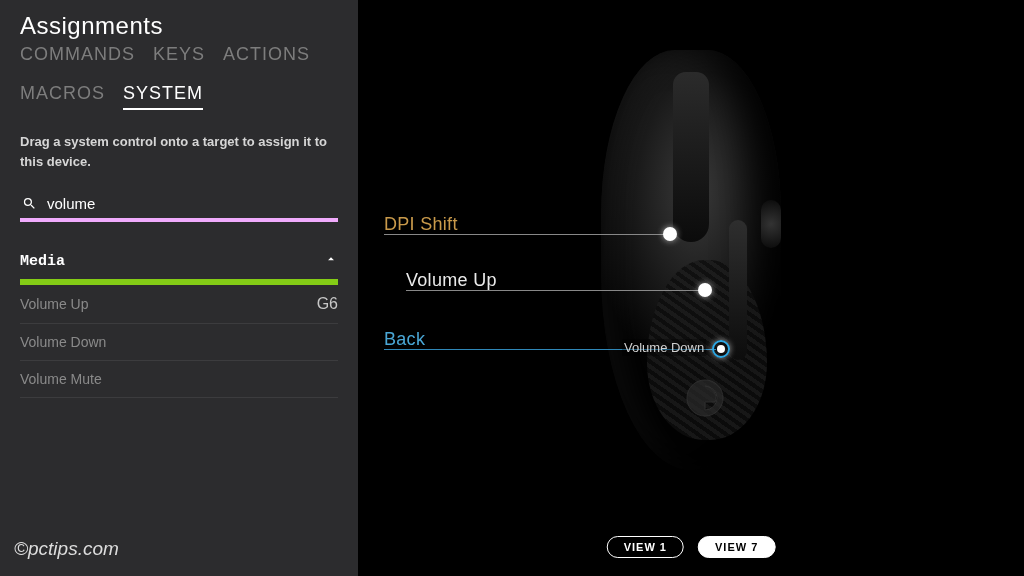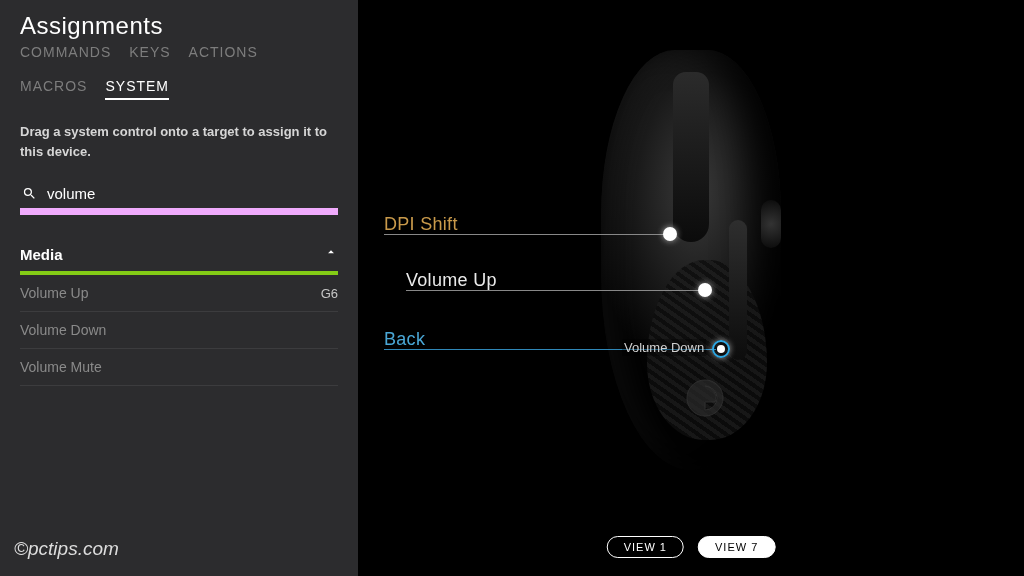--- a/index.html
+++ b/index.html
@@ -5,35 +5,35 @@
   * { box-sizing: border-box; margin: 0; padding: 0; }
   html, body { width: 1024px; height: 576px; overflow: hidden; font-family: "Segoe UI", Arial, sans-serif; }
   body { background: #000; color: #fff; display: flex; position: relative; }
 
   .sidebar { width: 358px; height: 576px; background: #2c2c2e; padding: 12px 20px 20px 20px; }
   .main { flex: 1; position: relative; background: #000; }
 
   .title { font-size: 24px; font-weight: 500; letter-spacing: 0.5px; margin-bottom: 4px; }
 
   .tabs { display: flex; flex-wrap: wrap; gap: 14px 18px; margin-bottom: 22px; }
-  .tab { font-size: 14px; letter-spacing: 1px; color: #7d7d7d; cursor: pointer; padding-bottom: 4px; }
+  .tab { font-size: 18px; letter-spacing: 1px; color: #7d7d7d; cursor: pointer; padding-bottom: 4px; }
   .tab.active { color: #fff; border-bottom: 2px solid #fff; }
 
   .instruction { font-size: 13px; color: #d6d6d6; line-height: 1.5; margin-bottom: 18px; font-weight: bold; }
 
-  .search-row { display: flex; align-items: center; gap: 10px; border-bottom: 7px solid #f0abfc; padding: 6px 2px; margin-bottom: 22px; }
+  .search-row { display: flex; align-items: center; gap: 10px; border-bottom: 4px solid #f0abfc; padding: 6px 2px; margin-bottom: 22px; }
   .search-row .icon svg { width: 15px; height: 15px; fill: #fff; display:block; }
   .search-input { flex:1; background: transparent; border: none; outline: none; color: #fff; font-size: 15px; }
 
-  .cat-header { display:flex; justify-content:space-between; align-items:center; border-bottom:4px solid #84cc16; padding:8px 0; cursor:pointer; }
+  .cat-header { display:flex; justify-content:space-between; align-items:center; border-bottom:6px solid #84cc16; padding:8px 0; cursor:pointer;font-family:Liberation Mono, monospace; }
   .cat-header span.label { font-size:15px; font-weight:600; }
   .chev svg { width:14px; height:14px; fill:#fff; }
 
   .item-row { display:flex; justify-content:space-between; align-items:center; border-bottom:1px solid #3c3c3e; padding:10px 0; color:#8a8a8a; font-size:14px; cursor:grab; }
-  .item-row .assigned { color:#c7c7c7; font-size:13px; }
+  .item-row .assigned { color:#c7c7c7; font-size:16px; }
 
   
   .mouse-wrap { position:absolute; left:50%; top:32px; transform:translateX(-50%); width:340px; height:480px; }
   .mouse-body {
     position:absolute; left:50%; top:18px; transform:translateX(-50%);
     width:180px; height:420px;
     background: radial-gradient(ellipse 140px 260px at 95px 140px, #3a3a3a 0%, #181818 45%, #020202 75%);
     border-radius: 90px 90px 110px 110px / 200px 200px 240px 240px;
     box-shadow: inset -24px -10px 40px rgba(0,0,0,0.9), inset 18px 8px 30px rgba(255,255,255,0.04);
   }
@@ -72,21 +72,21 @@
   .callout.white { color:#eaeaea; }
   .callout.blue { color:#4aa7d6; }
 
   .line { position:absolute; height:1px; background:#888; }
   .line.blue { background:#2f87b7; }
 
   .drag-label { position:absolute; font-size:13px; color:#d0d0d0; background:rgba(0,0,0,0.3); padding:1px 2px; pointer-events:none; }
 
   
   .views { position:absolute; bottom:18px; left:50%; transform:translateX(-50%); display:flex; gap:14px; }
-  .view-btn { padding:4px 16px; border-radius:14px; font-size:11px; font-weight:400; letter-spacing:1px; cursor:pointer; border:1px solid #fff; }
+  .view-btn { padding:4px 16px; border-radius:14px; font-size:11px; font-weight:700; letter-spacing:1px; cursor:pointer; border:1px solid #fff; }
   .view-btn.inactive { background:transparent; color:#fff; }
   .view-btn.active { background:#fff; color:#000; }
 
   .watermark { position:absolute; left:14px; bottom:16px; font-size:19px; font-style:italic; color:#ddd; }
 </style>
 </head>
 <body>
 
 <div class="sidebar">
   <div class="title">Assignments</div>

